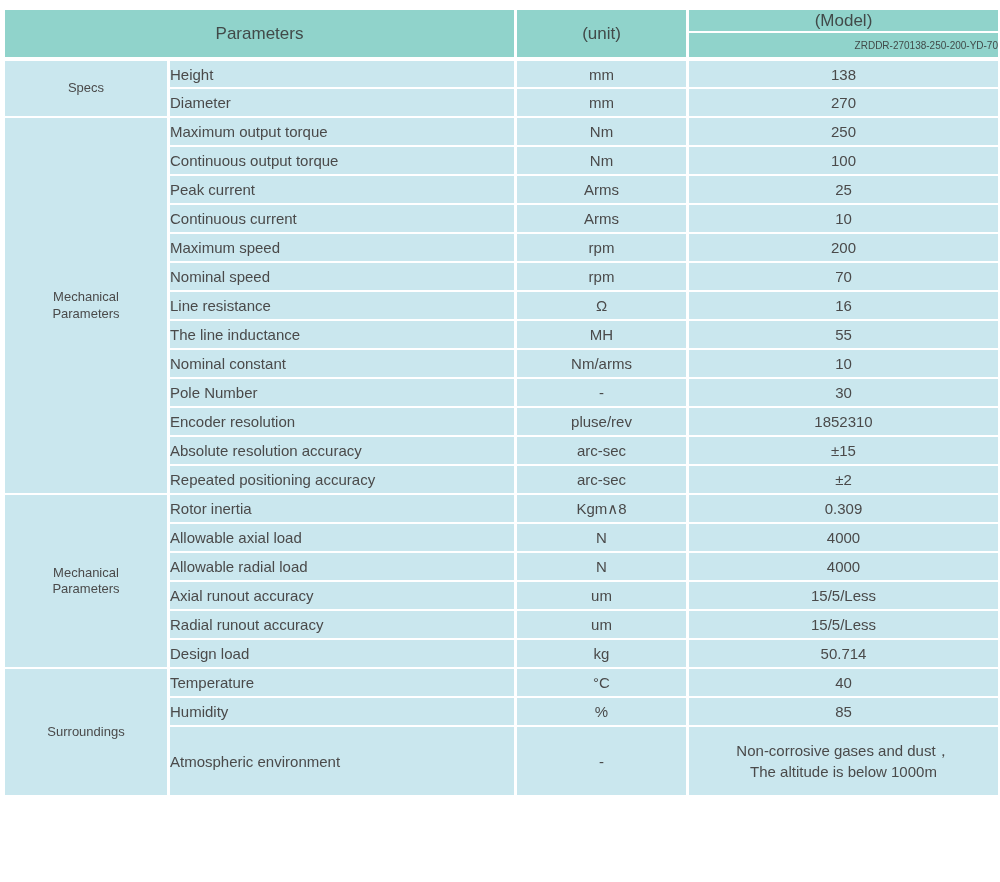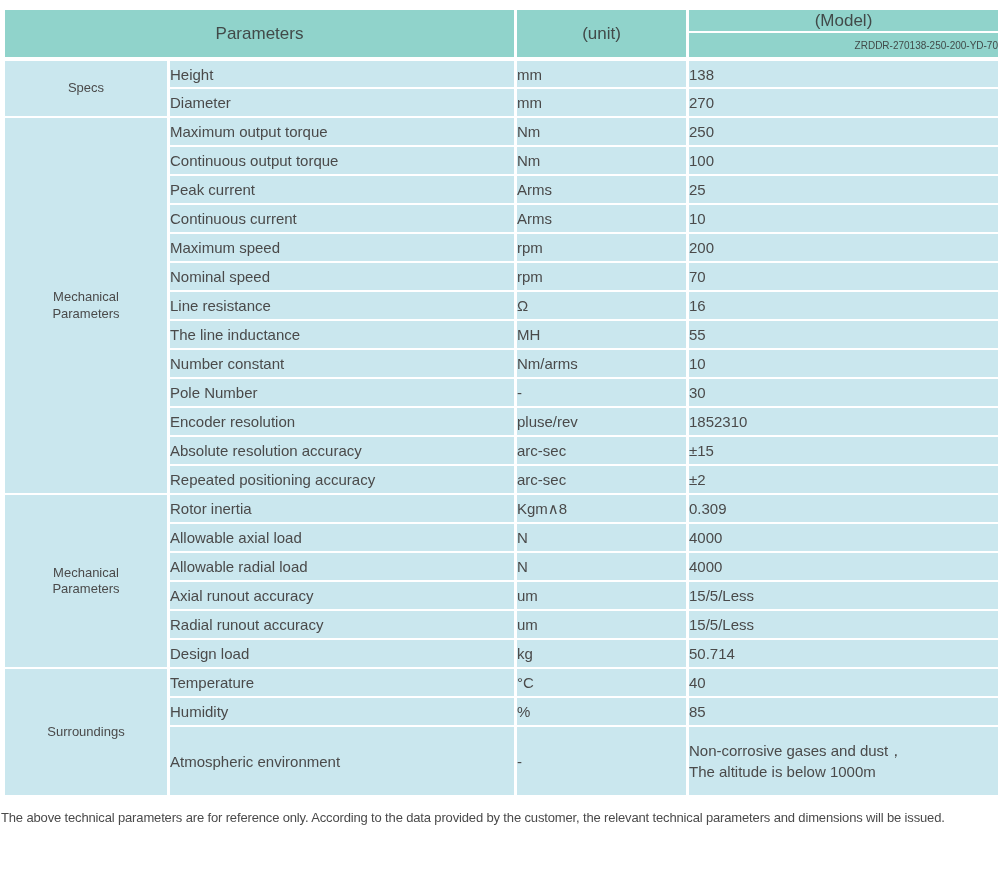--- a/index.html
+++ b/index.html
@@ -52,21 +52,21 @@
   tbody tr:first-child td { border-top-width: 4px; }
   td.cat {
     white-space: pre-line;
     line-height: 1.25;
     font-size: 13px;
   }
   td.param {
     text-align: left;
     white-space: nowrap;
   }
-  td.val, td.unit { text-align: left; }
+  td.val, td.unit { text-align: center; }
   td.val { white-space: pre-line; line-height: 1.4; }
   tr.tall td { height: 70px; }
   .footer-note {
     margin-top: 13px;
     padding-left: 1px;
     font-size: 13px;
     letter-spacing: -0.15px;
     color: var(--text);
     white-space: nowrap;
   }
@@ -140,21 +140,21 @@
           <td class="param">Line resistance</td>
           <td class="unit">Ω</td>
           <td class="val">16</td>
         </tr>
         <tr>
           <td class="param">The line inductance</td>
           <td class="unit">MH</td>
           <td class="val">55</td>
         </tr>
         <tr>
-          <td class="param">Number constant</td>
+          <td class="param">Nominal constant</td>
           <td class="unit">Nm/arms</td>
           <td class="val">10</td>
         </tr>
         <tr>
           <td class="param">Pole Number</td>
           <td class="unit">-</td>
           <td class="val">30</td>
         </tr>
         <tr>
           <td class="param">Encoder resolution</td>
@@ -216,14 +216,13 @@
         </tr>
         <tr class="tall">
           <td class="param">Atmospheric environment</td>
           <td class="unit">-</td>
           <td class="val">Non-corrosive gases and dust，
 The altitude is below 1000m</td>
         </tr>
       </tbody>
   </table>
 
-  <div class="footer-note">The above technical parameters are for reference only. According to the data provided by the customer, the relevant technical parameters and dimensions will be issued.</div>
 </div>
 
 </body></html>

